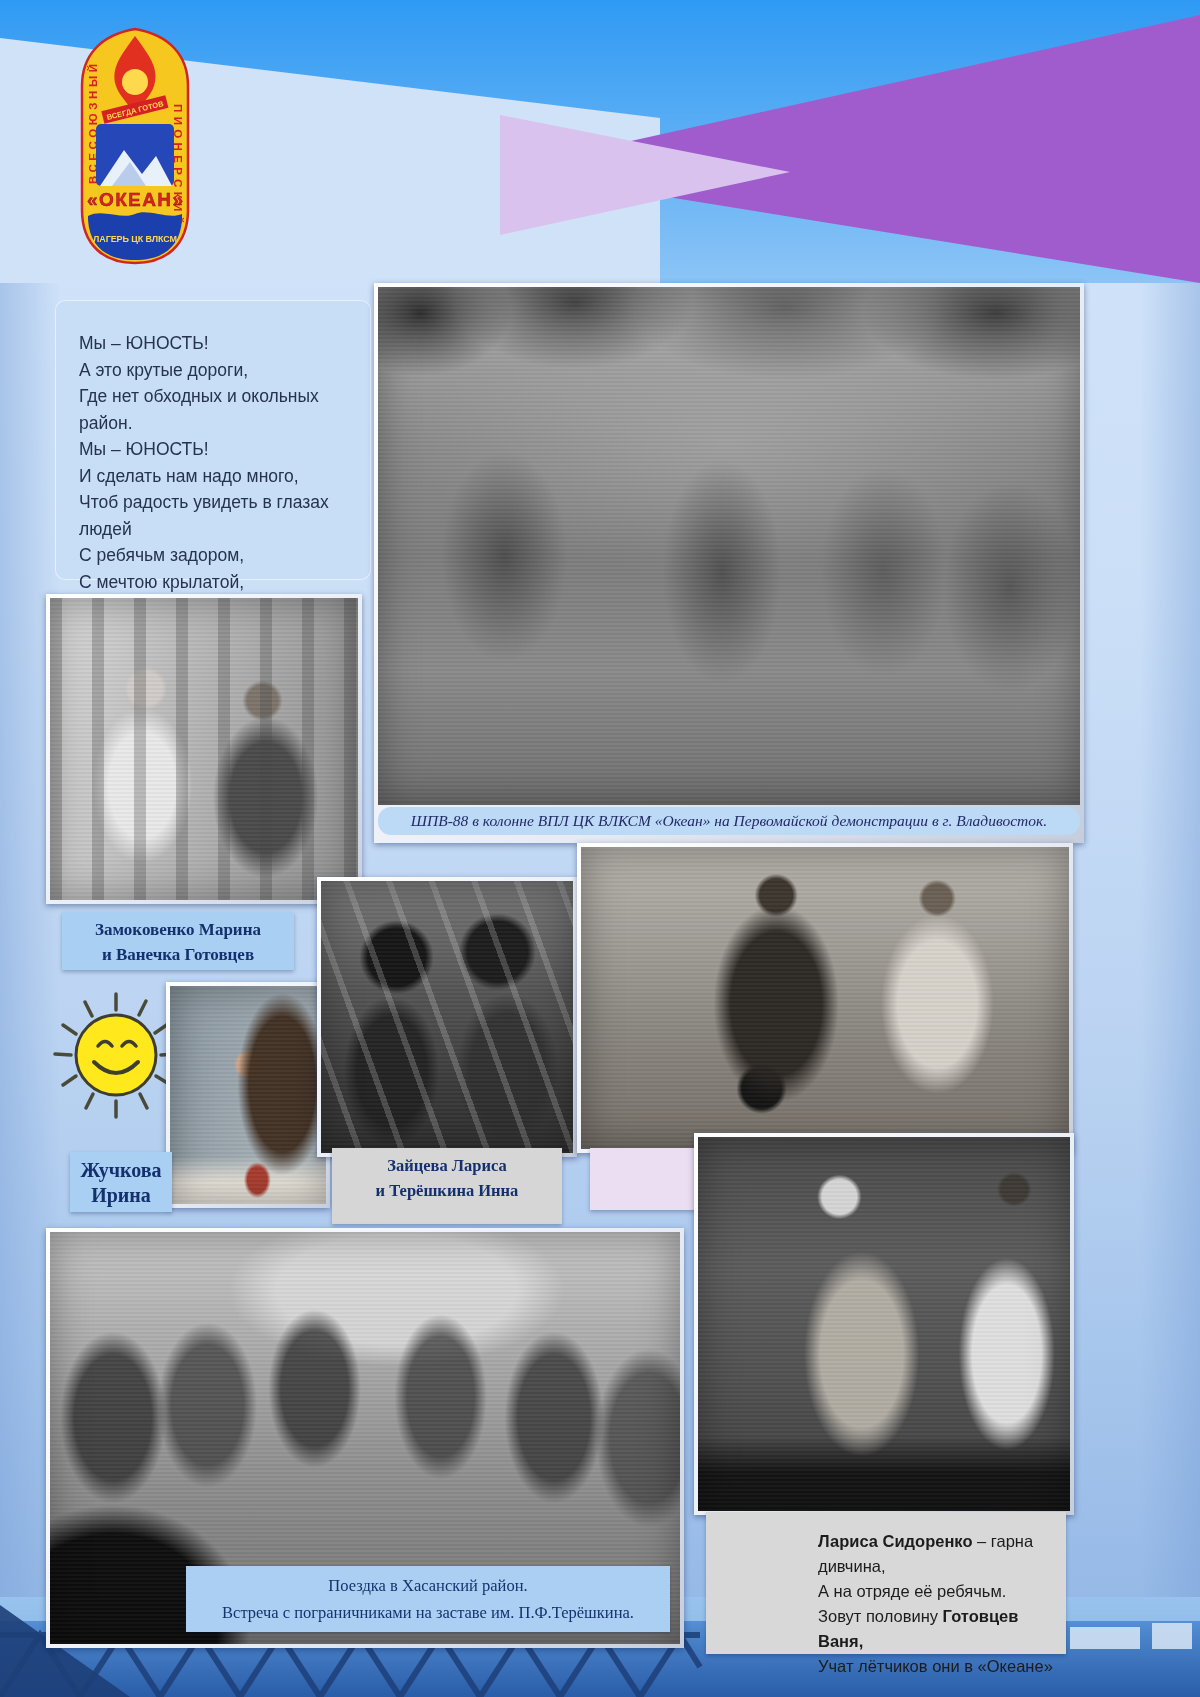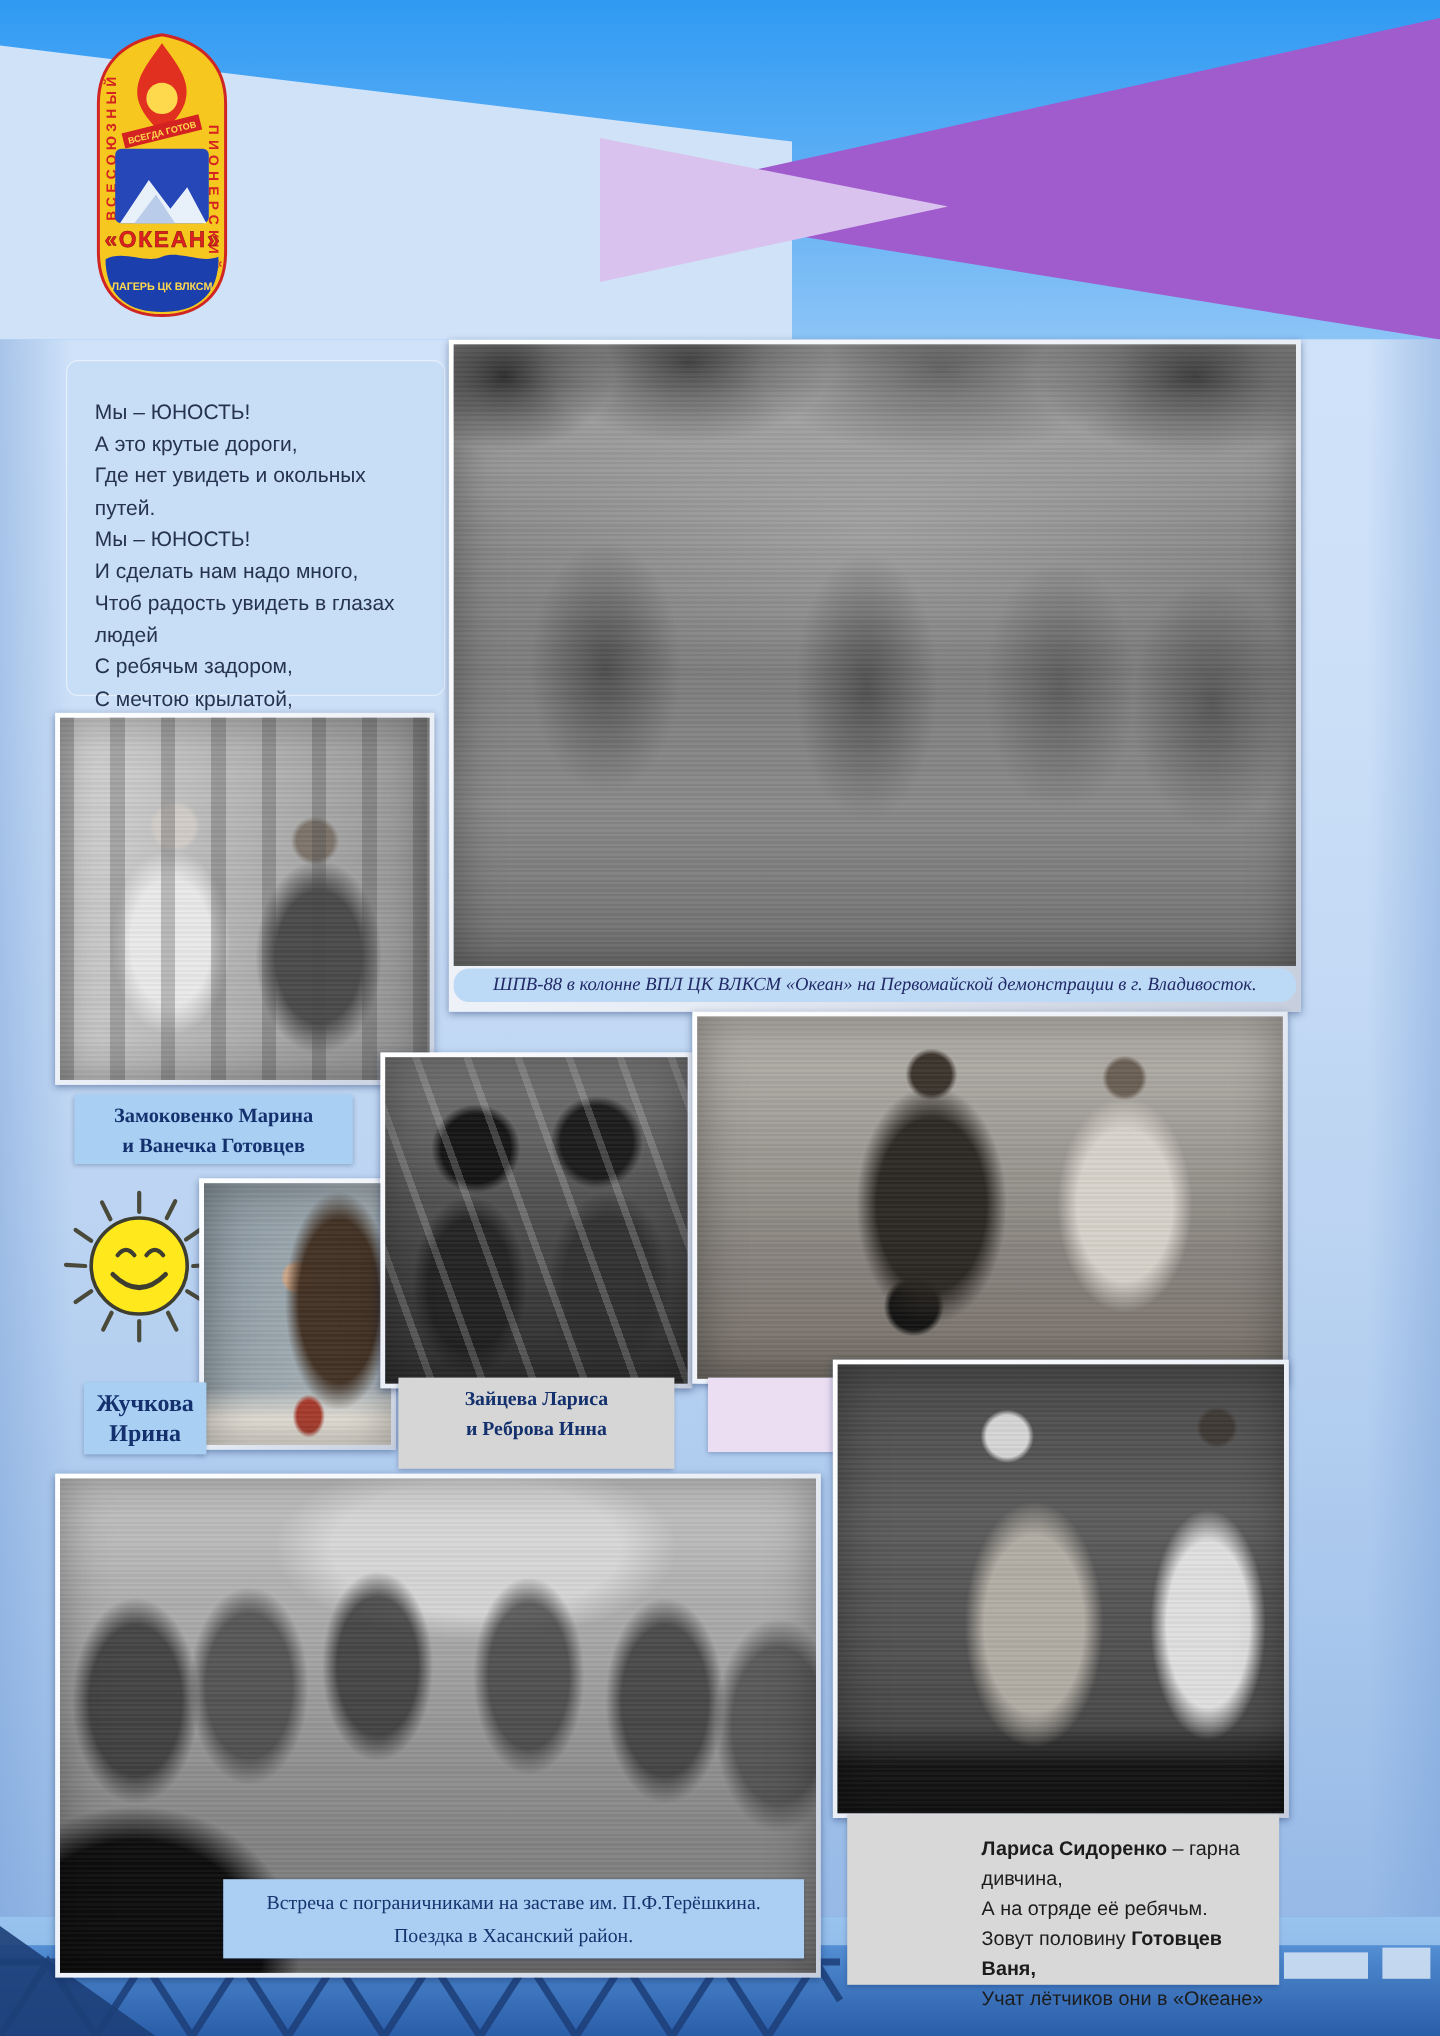--- a/index.html
+++ b/index.html
@@ -217,21 +217,21 @@
       <rect x="946" y="32" width="64" height="20"></rect>
         <rect x="1022" y="22" width="36" height="30"></rect>
       <rect x="1070" y="30" width="70" height="22"></rect>
         <rect x="1152" y="26" width="40" height="26"></rect>
     </g>
   </svg>
 
   <div class="poem">
     <div>Мы – ЮНОСТЬ!</div>
     <div>А это крутые дороги,</div>
-    <div>Где нет увидеть и окольных путей.</div>
+    <div>Где нет обходных и окольных район.</div>
     <div>Мы – ЮНОСТЬ!</div>
     <div>И сделать нам надо много,</div>
     <div>Чтоб радость увидеть в глазах людей</div>
     <div>С ребячьм задором,</div>
     <div>С мечтою крылатой,</div>
     <div>Песнею звонкой встречая рассвет,</div>
     <div>Шагают под знаменем, реющим гордо,</div>
     <div>Люди, которым покоя нет.</div>
   </div>
 
@@ -275,33 +275,33 @@
   <div class="cap cap-blue cap-zhuchkova">
     <div>Жучкова</div>
     <div>Ирина</div>
   </div>
 
   <div class="frame fr-zaytseva">
     <div class="photo ph-zaytseva"></div>
   </div>
   <div class="cap cap-gray cap-zaytseva">
     <div>Зайцева Лариса</div>
-    <div>и Реброва Инна</div>
+    <div>и Терёшкина Инна</div>
   </div>
 
   <div class="frame fr-boris">
     <div class="photo ph-boris"></div>
   </div>
   <div class="cap cap-pink cap-boris">Борис Рыло и Ирина Реброва</div>
 
   <div class="frame fr-khasan">
     <div class="photo ph-khasan"></div>
     <div class="cap-khasan">
+      <div>Поездка  в Хасанский район.</div>
       <div>Встреча с пограничниками на заставе им. П.Ф.Терёшкина.</div>
-      <div>Поездка  в Хасанский район.</div>
     </div>
   </div>
 
   <div class="frame fr-sidorenko">
     <div class="photo ph-sidorenko"></div>
   </div>
   <div class="cap-sidorenko">
     <div><b>Лариса Сидоренко</b><span> – гарна дивчина,</span></div>
     <div>А на отряде её ребячьм.</div>
     <div><span>Зовут половину </span><b>Готовцев Ваня,</b></div>

